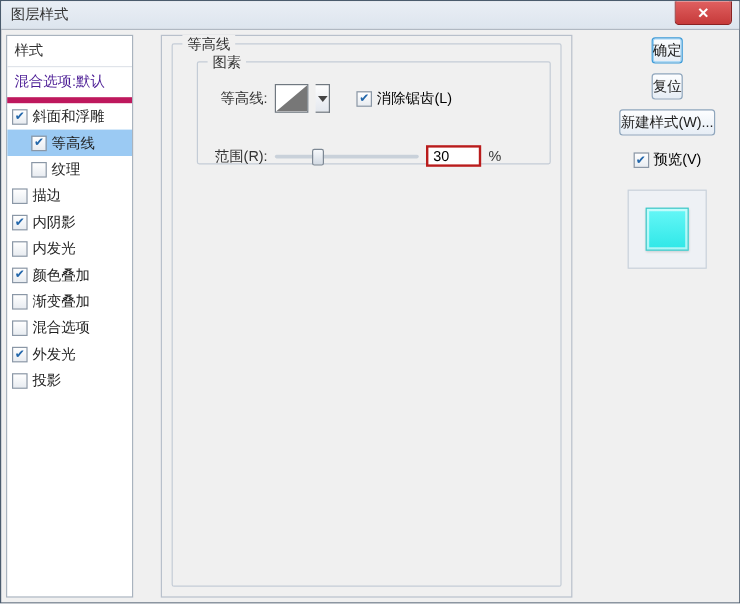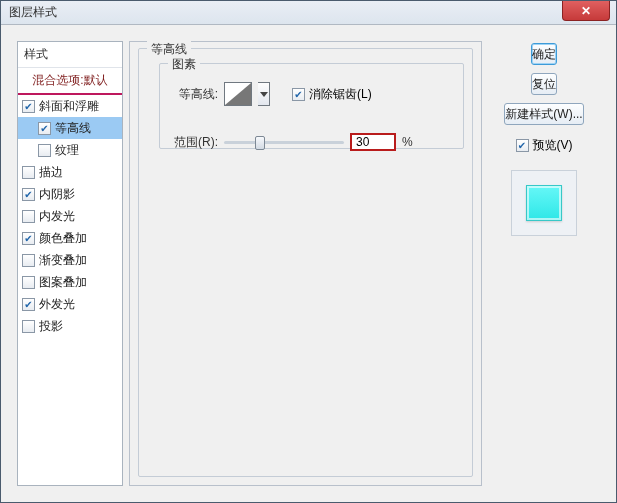--- a/index.html
+++ b/index.html
@@ -2,24 +2,24 @@
 <html><head>
 <meta charset="utf-8">
 <style>
   * { box-sizing: border-box; margin: 0; padding: 0; font-family: "Microsoft YaHei", "SimSun", Tahoma, sans-serif; font-size: 12px; }
   body { background: #fff; }
   .window { width: 617px; height: 503px; border: 1px solid #4a5b6d; background: #f0f0f0; display: flex; flex-direction: column; }
   .titlebar { height: 24px; background: linear-gradient(#e9eef5, #dde5ee); display: flex; align-items: center; justify-content: space-between; border-bottom: 1px solid #b0b8c2; }
   .titlebar-title { padding-left: 8px; color: #333; }
   .title-right { display: flex; height: 100%; }
   .close-btn { width: 48px; height: 20px; background: linear-gradient(#e06060, #c63a3a); border: 1px solid #8a2222; border-top: none; border-radius: 0 0 4px 4px; margin-right: 6px; display: flex; align-items: center; justify-content: center; color: #fff; font-weight: bold; font-size: 13px; cursor: pointer; }
-  .client { flex: 1; display: flex; padding: 16px; gap: 6px; }
+  .client { flex: 1; display: flex; padding: 4px; gap: 23px; }
   .styles-panel { width: 106px; border: 1px solid #a9b3be; background: #fff; display: flex; flex-direction: column; }
   .styles-head { padding: 4px 6px; color: #333; border-bottom: 1px solid #e0e4ea; }
-  .styles-sub { padding: 4px 6px; color: #7f1d1d; border-bottom: 2px solid #be185d; cursor: pointer; text-align: center; }
+  .styles-sub { padding: 4px 6px; color: #4c1d95; border-bottom: 5px solid #be185d; cursor: pointer; }
   .styles-list { flex: 1; overflow: auto; }
   .style-row { display: flex; align-items: center; height: 22px; padding-left: 4px; gap: 4px; cursor: pointer; }
   .style-row.child { padding-left: 20px; }
   .style-row.selected { background: #9bcaf3; }
   .cb { width: 13px; height: 13px; border: 1px solid #8a97a6; background: linear-gradient(#fff,#e8ecf1); display: inline-flex; align-items: center; justify-content: center; font-size: 10px; color: #2266aa; cursor: pointer; }
   .style-label { color: #222; user-select: none; }
   .main-panel { flex: 1; position: relative; border: 1px solid #b8c0cb; background: #f0f0f0; }
   .fieldset { position: absolute; border: 1px solid #c4ccd6; border-radius: 2px; }
   .fieldset-label { position: absolute; top: -8px; left: 8px; background: #f0f0f0; padding: 0 4px; color: #333; font-size: 12px; }
   .fs-outer { left: 8px; top: 6px; right: 8px; bottom: 8px; }
@@ -90,21 +90,21 @@
           <div class="style-row">
             <span class="cb">✔</span>
             <span class="style-label">颜色叠加</span>
           </div>
           <div class="style-row">
             <span class="cb"></span>
             <span class="style-label">渐变叠加</span>
           </div>
           <div class="style-row">
             <span class="cb"></span>
-            <span class="style-label">图案叠加</span>
+            <span class="style-label">混合选项</span>
           </div>
           <div class="style-row">
             <span class="cb">✔</span>
             <span class="style-label">外发光</span>
           </div>
           <div class="style-row">
             <span class="cb"></span>
             <span class="style-label">投影</span>
           </div>
         </div>

